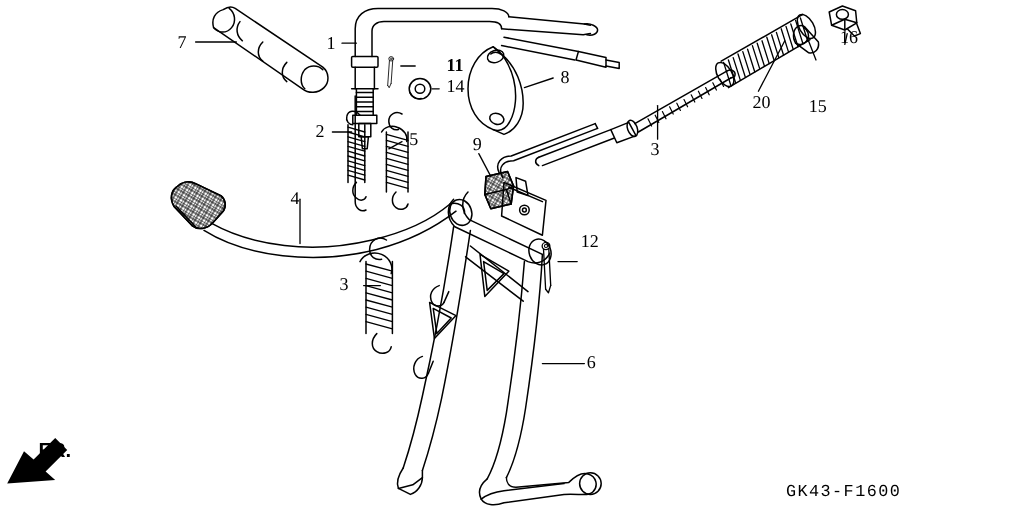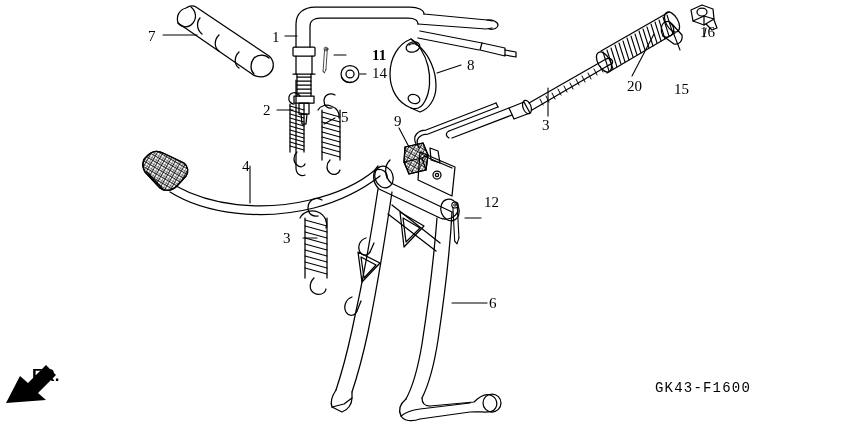--- a/index.html
+++ b/index.html
@@ -7,21 +7,21 @@
     position:relative;width:850px;height:427px;background:#ffffff;
     font-family:"Liberation Sans",sans-serif;overflow:hidden;
   }
   #art{position:absolute;left:0;top:0;width:850px;height:427px;}
   .lbl{
     position:absolute;font-family:"Liberation Serif",serif;
     font-size:15px;color:#000;line-height:1;white-space:nowrap;
     font-weight:400;
   }
   .partno{
-    position:absolute;left:655px;top:380px;
+    position:absolute;left:655px;top:402px;
     font-family:"Liberation Mono",monospace;font-size:14px;
     letter-spacing:1.2px;color:#000;white-space:nowrap;
   }
   .frtxt{
     position:absolute;left:32px;top:366px;
     font-family:"Liberation Sans",sans-serif;font-size:17px;font-weight:bold;
     color:#000;white-space:nowrap;
   }
 </style>
 </head>

